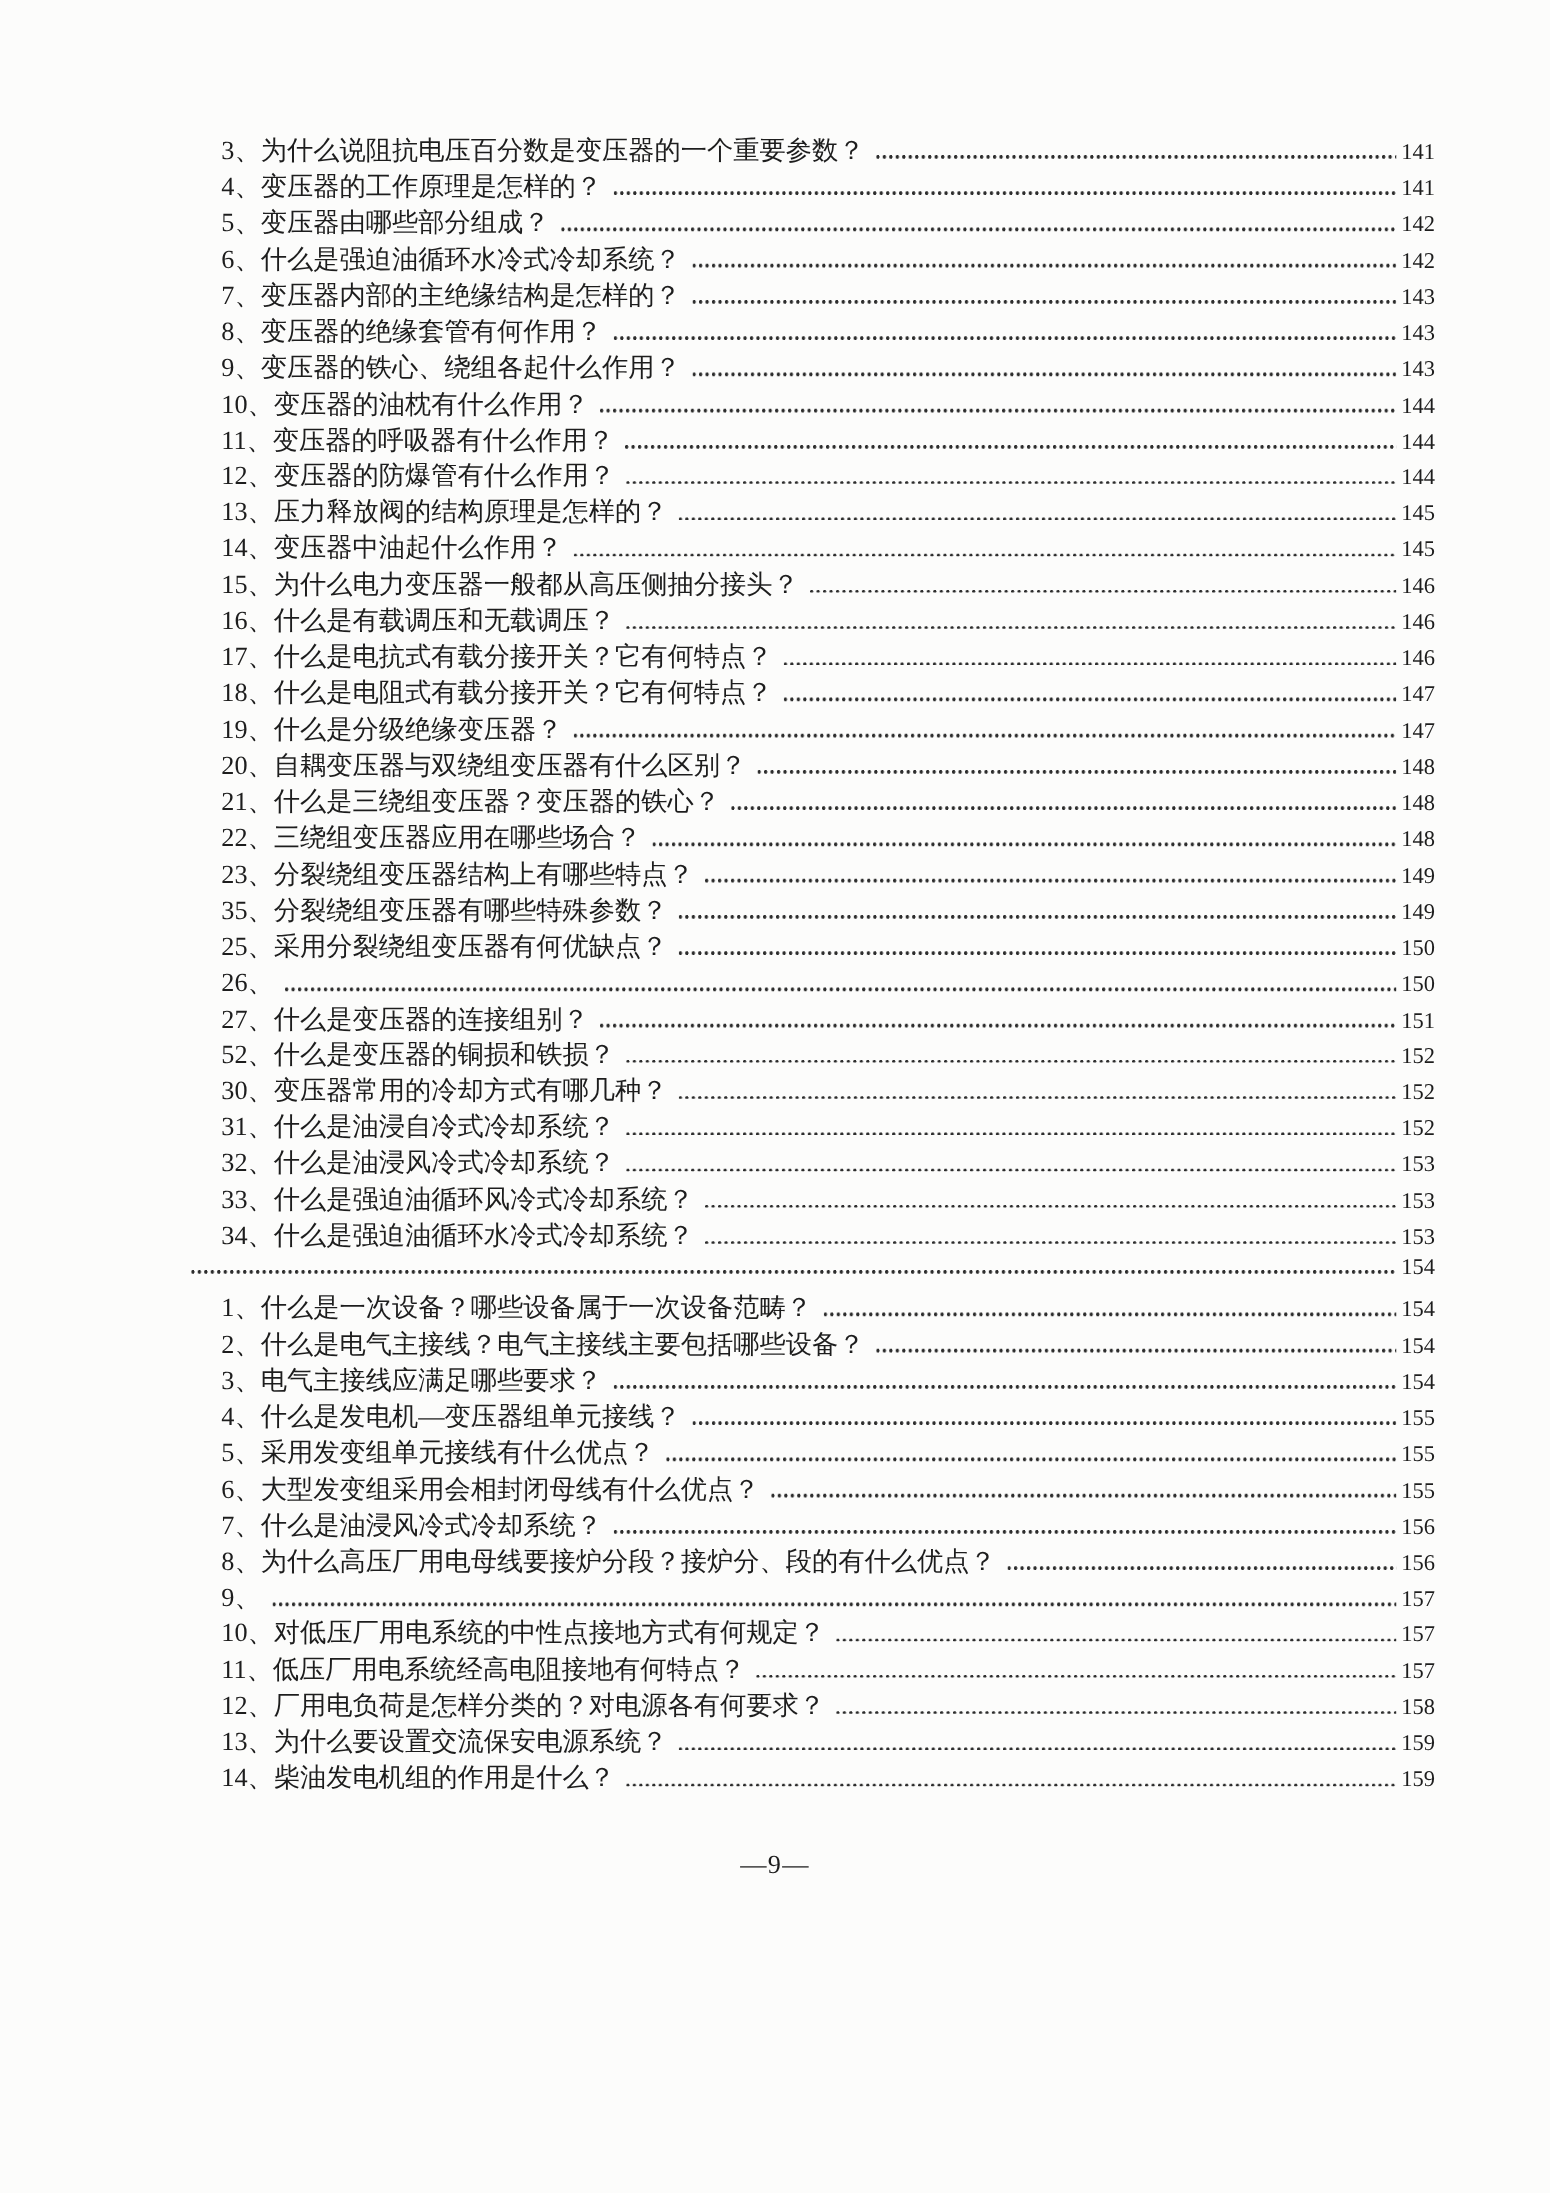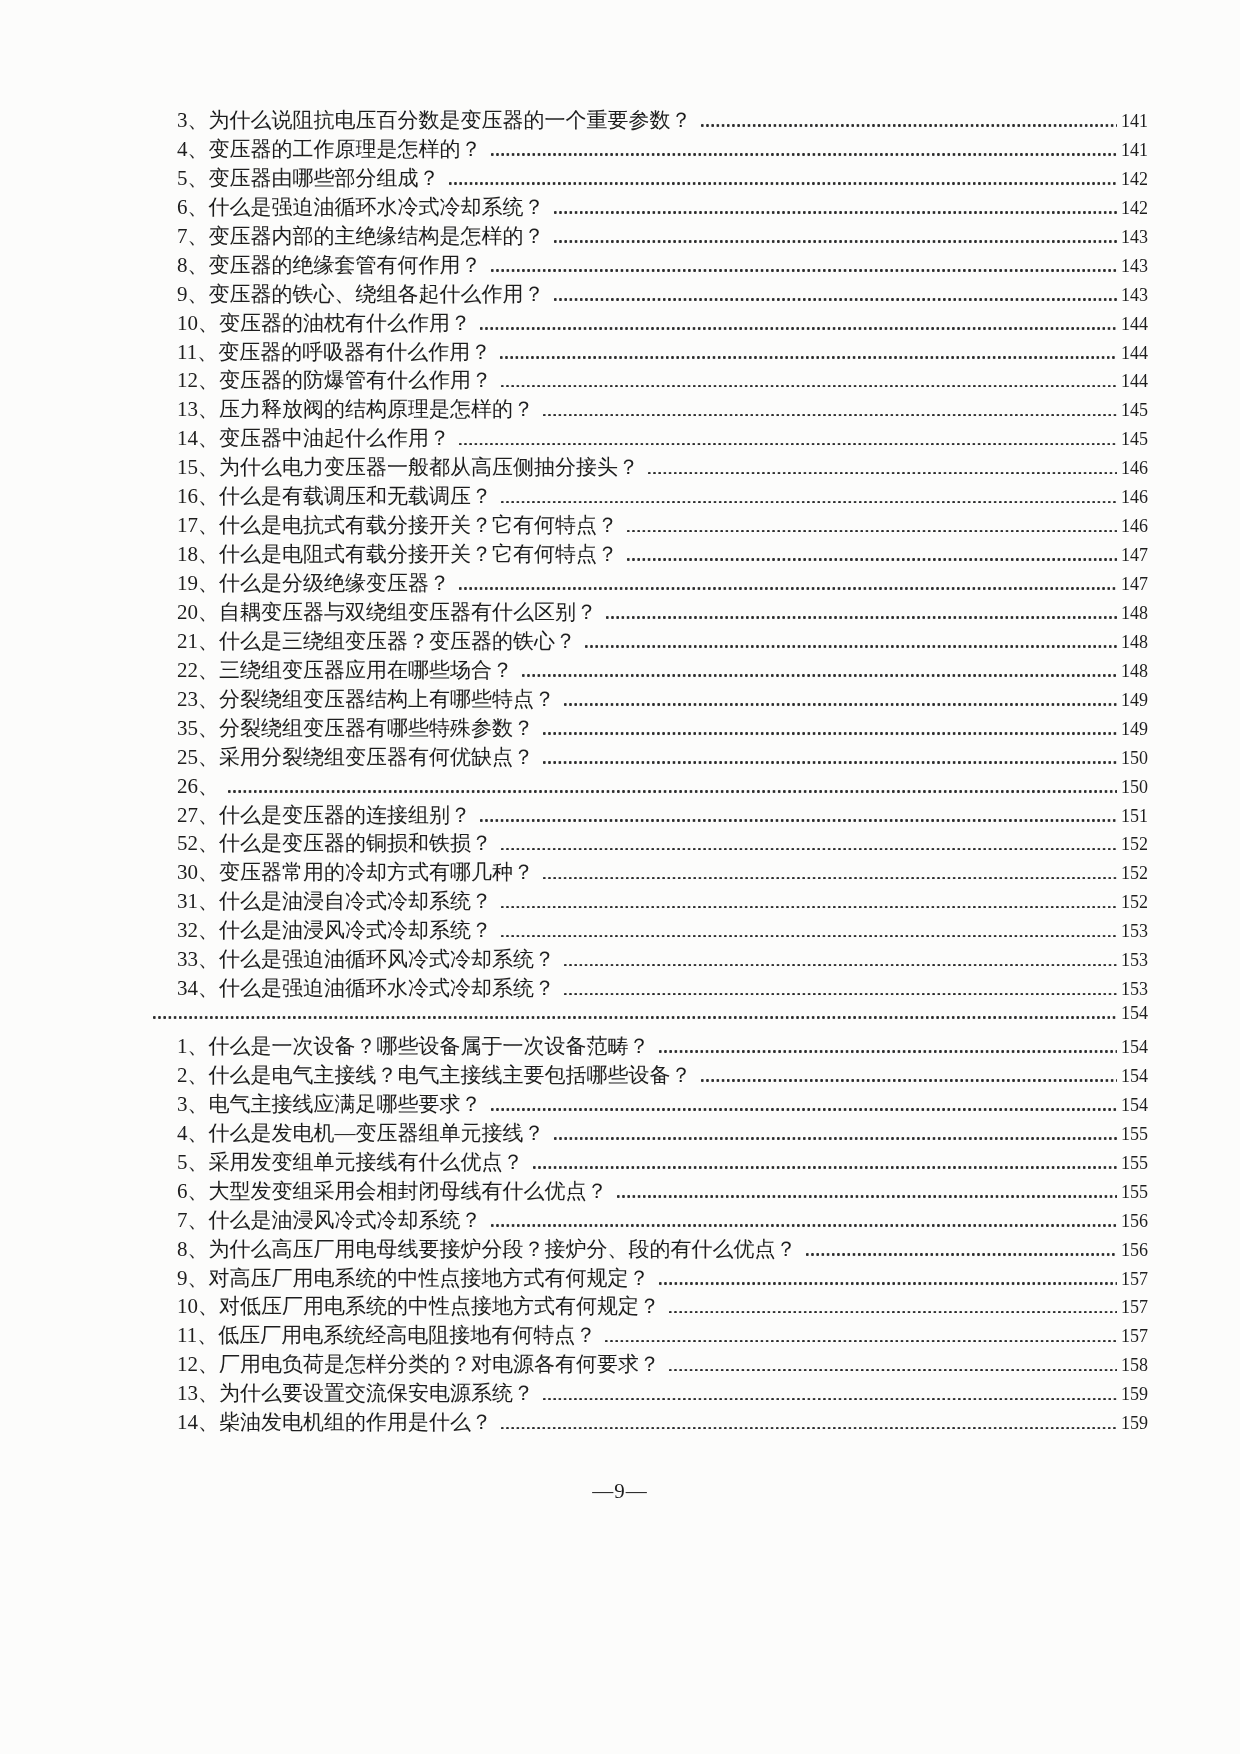--- a/index.html
+++ b/index.html
@@ -309,21 +309,20 @@
         <span class="pageno">156</span>
       </div>
       <div class="row item">
         <span class="num">8、</span>
         <span class="text">为什么高压厂用电母线要接炉分段？接炉分、段的有什么优点？</span>
         <span class="leader"></span>
         <span class="pageno">156</span>
       </div>
       <div class="row item">
         <span class="num">9、</span>
-        <span class="text">对高压厂用电系统的中性点接地方式有何规定？</span>
         <span class="leader"></span>
         <span class="pageno">157</span>
       </div>
       <div class="row item">
         <span class="num">10、</span>
         <span class="text">对低压厂用电系统的中性点接地方式有何规定？</span>
         <span class="leader"></span>
         <span class="pageno">157</span>
       </div>
       <div class="row item">

